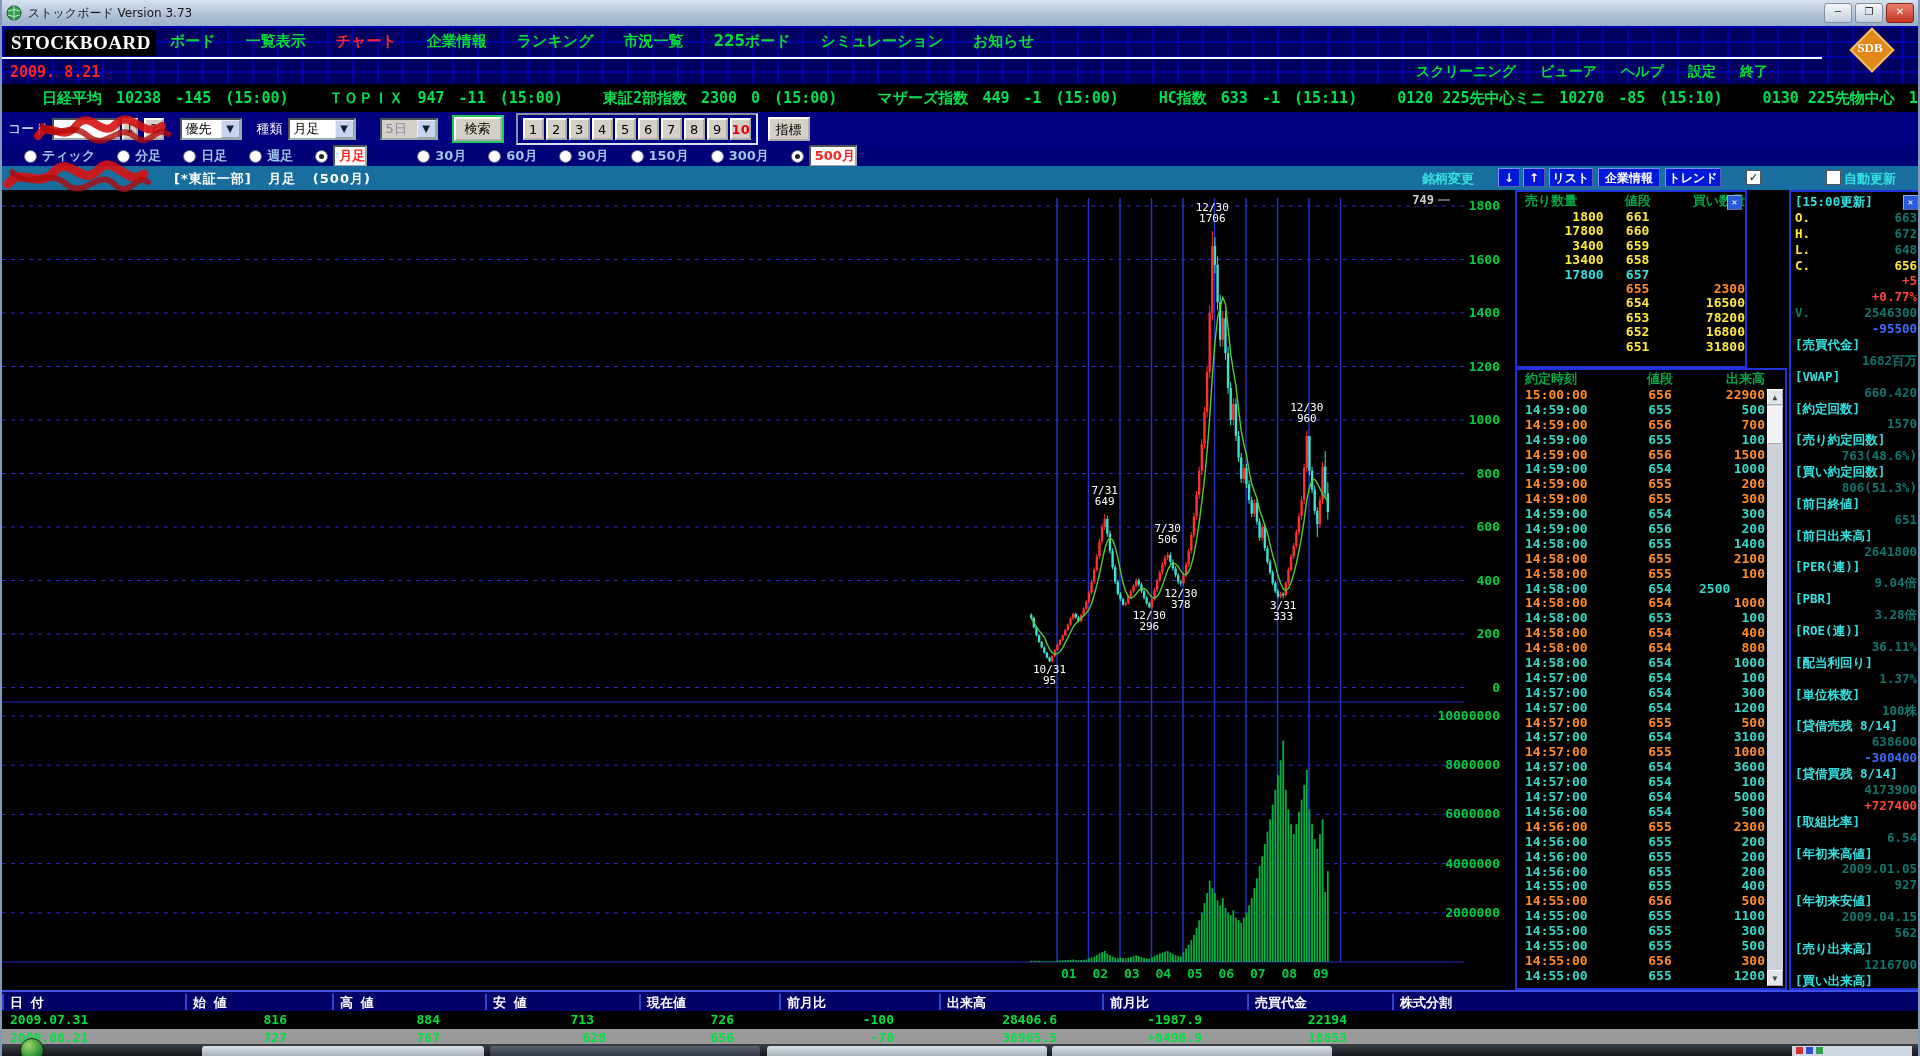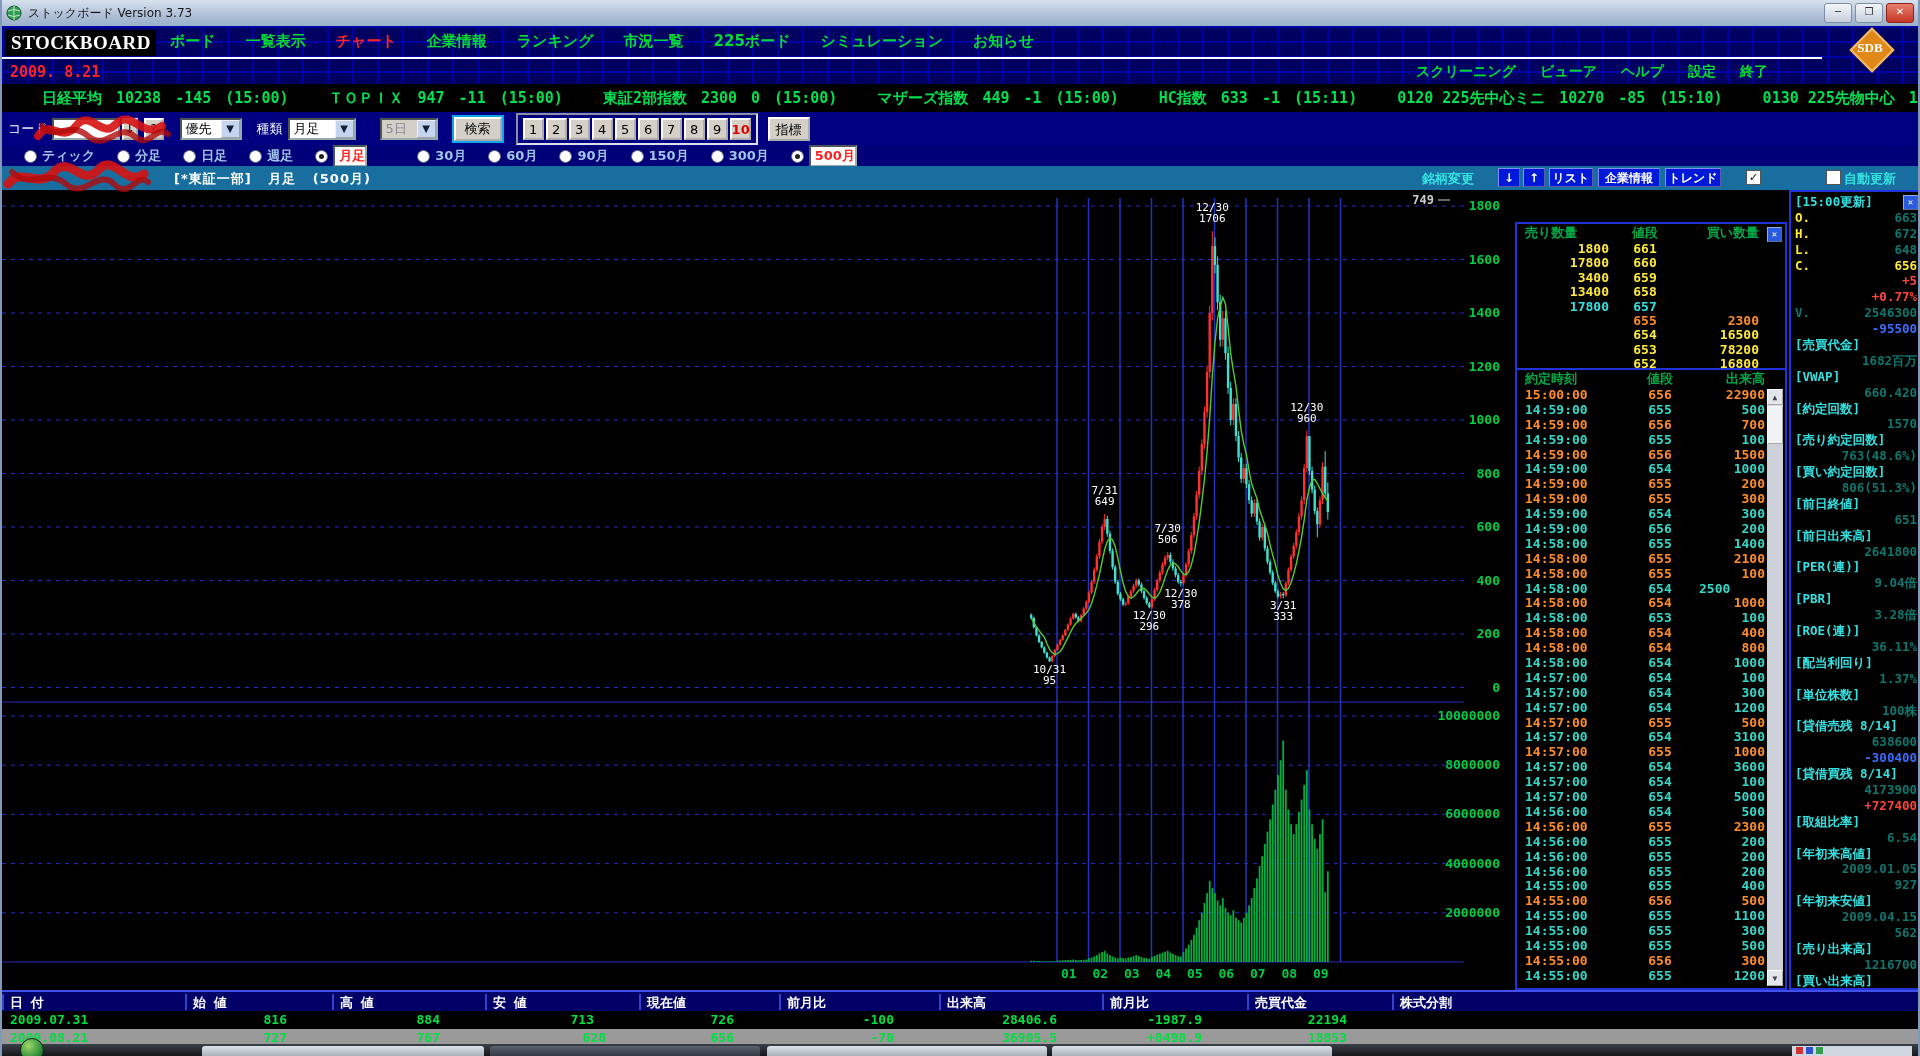--- a/index.html
+++ b/index.html
@@ -40,40 +40,40 @@
   .tbar{position:absolute;left:0;top:112px;width:100%;height:34px;background:#000080;display:flex;align-items:center;color:#fff;font-size:13px;}
   .fld{background:#fff;border:2px inset #9aa;height:22px;box-sizing:border-box;}
   .btn3d{background:#d4d0c8;border:2px outset #fff;color:#000;font-size:13px;text-align:center;cursor:pointer;box-sizing:border-box;}
   .sel{background:#fff;border:2px inset #9aa;height:22px;display:flex;align-items:center;justify-content:space-between;
        color:#000;font-size:13px;padding-left:4px;box-sizing:border-box;cursor:pointer;}
   .sel .da{width:17px;height:16px;background:#c6d4f0;border:1px outset #eef;color:#123;font-size:10px;line-height:15px;text-align:center;}
   .sel.dis{background:#d4d0c8;color:#889;}
   .numframe{display:flex;gap:2px;border:2px inset #dde;padding:3px 5px;margin-left:12px;}
   .numbtn{width:21px;height:22px;line-height:19px;}
   .numbtn.sel10{color:#e00000;font-weight:bold;}
-  .search{border:2px solid #0ea5e9;margin-left:14px;}
+  .search{border:2px solid #22c55e;margin-left:14px;}
   .search>div{background:#d4d0c8;border:2px outset #fff;padding:1px 9px;color:#000;}
   
   .radios{position:absolute;left:0;top:146px;width:100%;height:20px;background:#000078;display:flex;align-items:center;font-size:13px;font-weight:bold;}
   .rwrap{display:flex;align-items:center;margin-left:22px;cursor:pointer;}
   .rad{width:11px;height:11px;border-radius:50%;background:#fff;border:1px solid #667;position:relative;margin-right:5px;}
   .rad.on::after{content:"";position:absolute;left:3px;top:3px;width:5px;height:5px;border-radius:50%;background:#222;}
   .rlbl{color:#9fc6e8;}
   .rlbl.sel{color:#ff2020;}
   
   .teal{position:absolute;left:0;top:166px;width:100%;height:24px;background:#186f9f;color:#fff;font-size:13px;font-weight:bold;}
   .teal .mk{position:absolute;left:172px;top:4px;letter-spacing:1px;}
   .tealbtn{position:absolute;top:2px;height:19px;background:#0018d8;border:1px outset #88f;color:#fff;
            font-size:12px;font-weight:bold;text-align:center;line-height:18px;cursor:pointer;box-sizing:border-box;}
   .teal .cyan{color:#35e0e0;} .teal .redtx{color:#ff2020;}
   .cb{position:absolute;top:4px;width:13px;height:13px;background:#fff;border:1px solid #555;font-size:11px;line-height:13px;text-align:center;color:#000;cursor:pointer;}
   
   .chartwrap{position:absolute;left:0;top:190px;width:1920px;height:800px;background:#000;}
   .panel{position:absolute;background:#000;border:2px solid #2233dd;box-sizing:border-box;font-family:"DejaVu Sans Mono",monospace;font-weight:bold;}
-  #ob{left:1513px;top:0;width:272px;height:178px;margin-top:32px;}
+  #ob{left:1513px;top:0;width:232px;height:178px;}
   #tape{left:1513px;top:178px;width:272px;height:622px;}
   #info{left:1787px;top:0;width:133px;height:800px;border-left:2px solid #2233dd;}
   .obhead,.tphead{display:flex;color:#00a846;font-size:13px;height:18px;align-items:center;}
   .obrow{display:flex;height:14.4px;font-size:13px;line-height:14px;}
   .obrow div,.obhead div{box-sizing:border-box;}
   .tprow{display:flex;height:14.9px;font-size:13px;line-height:14.5px;}
   .xbtn{position:absolute;width:13px;height:13px;background:#2a5ae0;border:1px outset #9ad;color:#fff;font-size:9px;line-height:12px;text-align:center;cursor:pointer;}
   .g{color:#0f766e;}.y{color:#ffe93c;}.c{color:#35e0e0;}.r{color:#ff4438;}.b{color:#3c6cff;}.o{color:#ff8c28;}.t{color:#35d8c8;}
   .irow{display:flex;justify-content:space-between;padding:0 3px 0 4px;height:15.9px;font-size:12.5px;line-height:15.5px;white-space:nowrap;}
   

